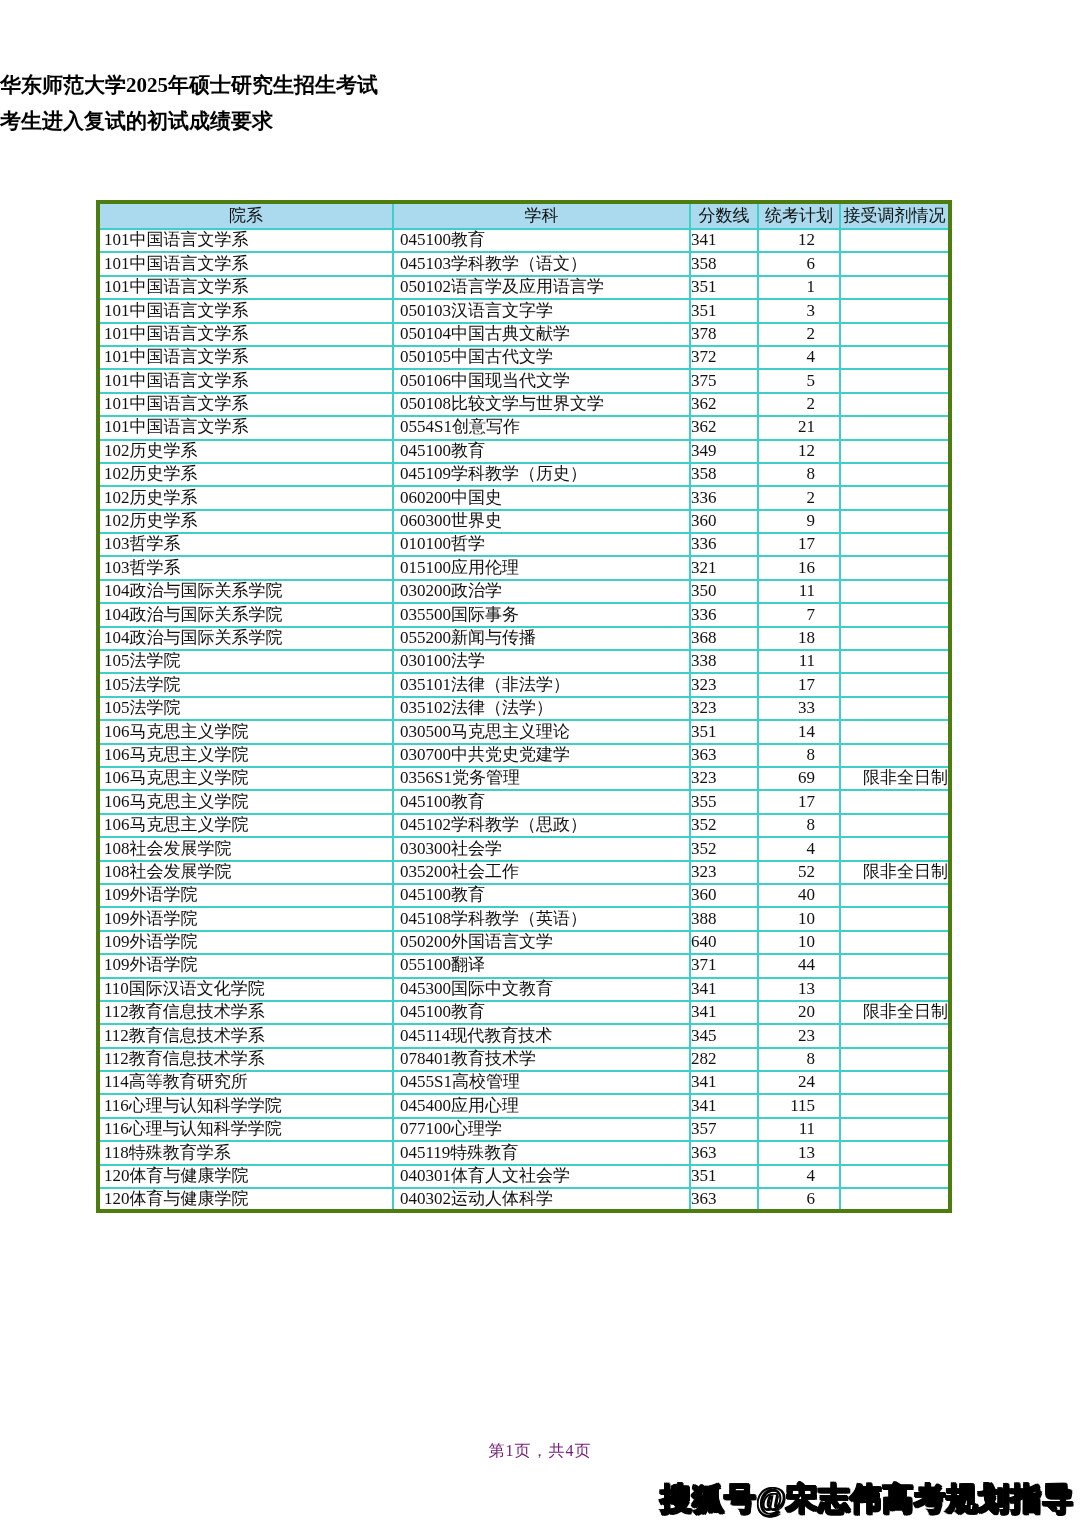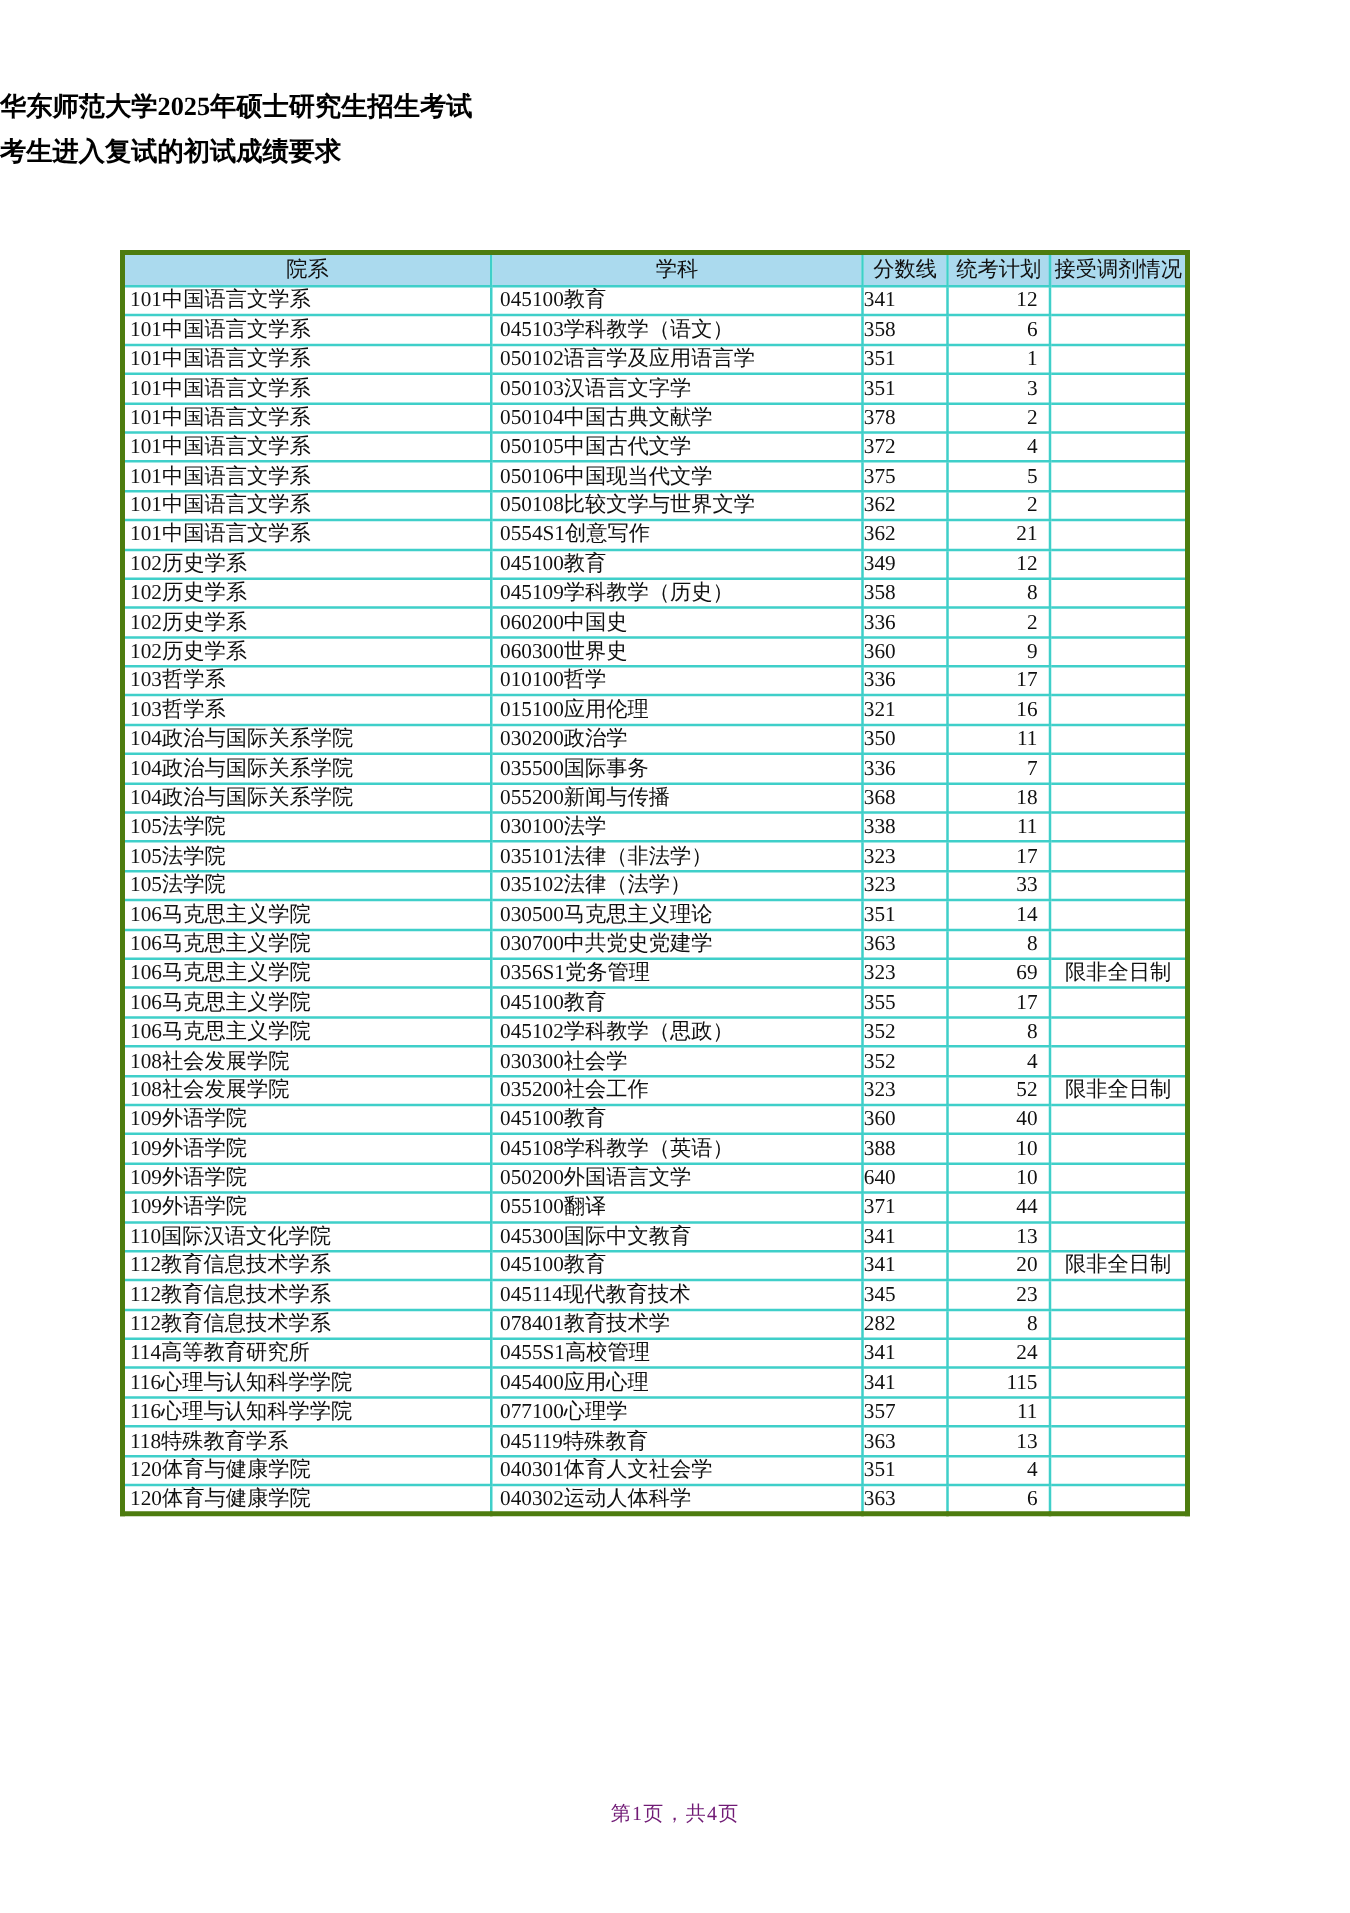--- a/index.html
+++ b/index.html
@@ -47,22 +47,22 @@
     text-align: center;
   }
   table.scores td {
     height: 23.4px;
     background: #ffffff;
   }
   td.c0, th.c0 { text-align: center; }
   td.c0 { text-align: left; padding-left: 4px; }
   td.c1 { text-align: left; padding-left: 6px; margin-top: 24px; }
   td.c2 { text-align: left; padding-right: 8px; }
-  td.c3 { text-align: right; padding-right: 9px; }
-  td.c4 { text-align: center; padding-left: 0; }
+  td.c3 { text-align: right; padding-right: 24px; }
+  td.c4 { text-align: right; padding-left: 0; }
   .page-footer {
     position: absolute;
     top: 1441px; left: 0; width: 100%;
     text-align: center;
     font-size: 16px;
     color: #701a75;
     letter-spacing: 1px;
   }
   .watermark {
     position: absolute;
@@ -399,14 +399,15 @@
           <td class="c1">040302运动人体科学</td>
           <td class="c2">363</td>
           <td class="c3">6</td>
           <td class="c4"></td>
         </tr>
       </tbody>
   </table>
 
   <div class="page-footer">第1页，共4页</div>
 
+  <div class="watermark">搜狐号@宋志伟高考规划指导</div>
 
 </div>
 
 </body></html>

